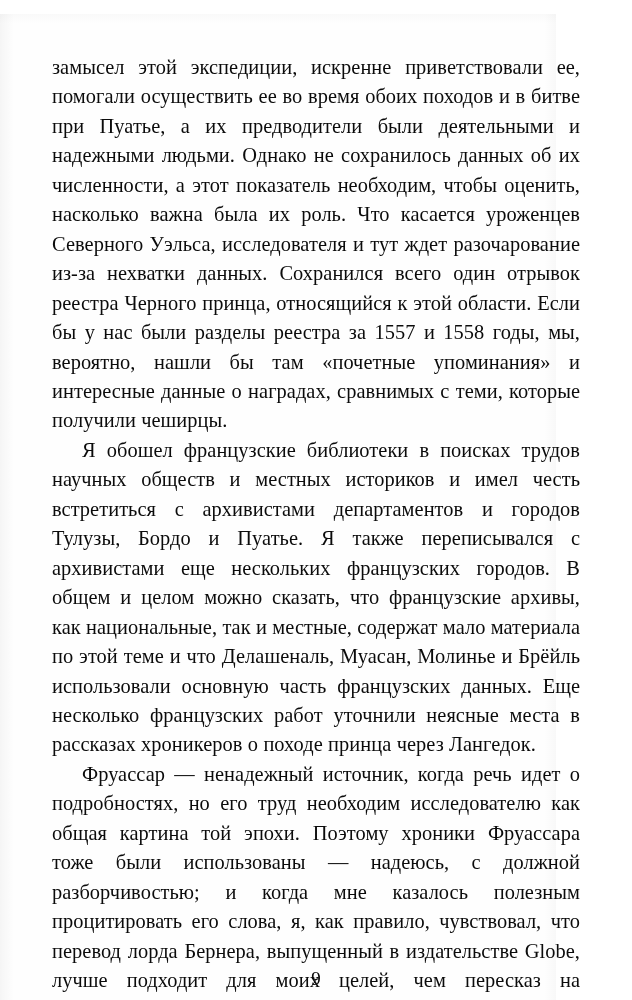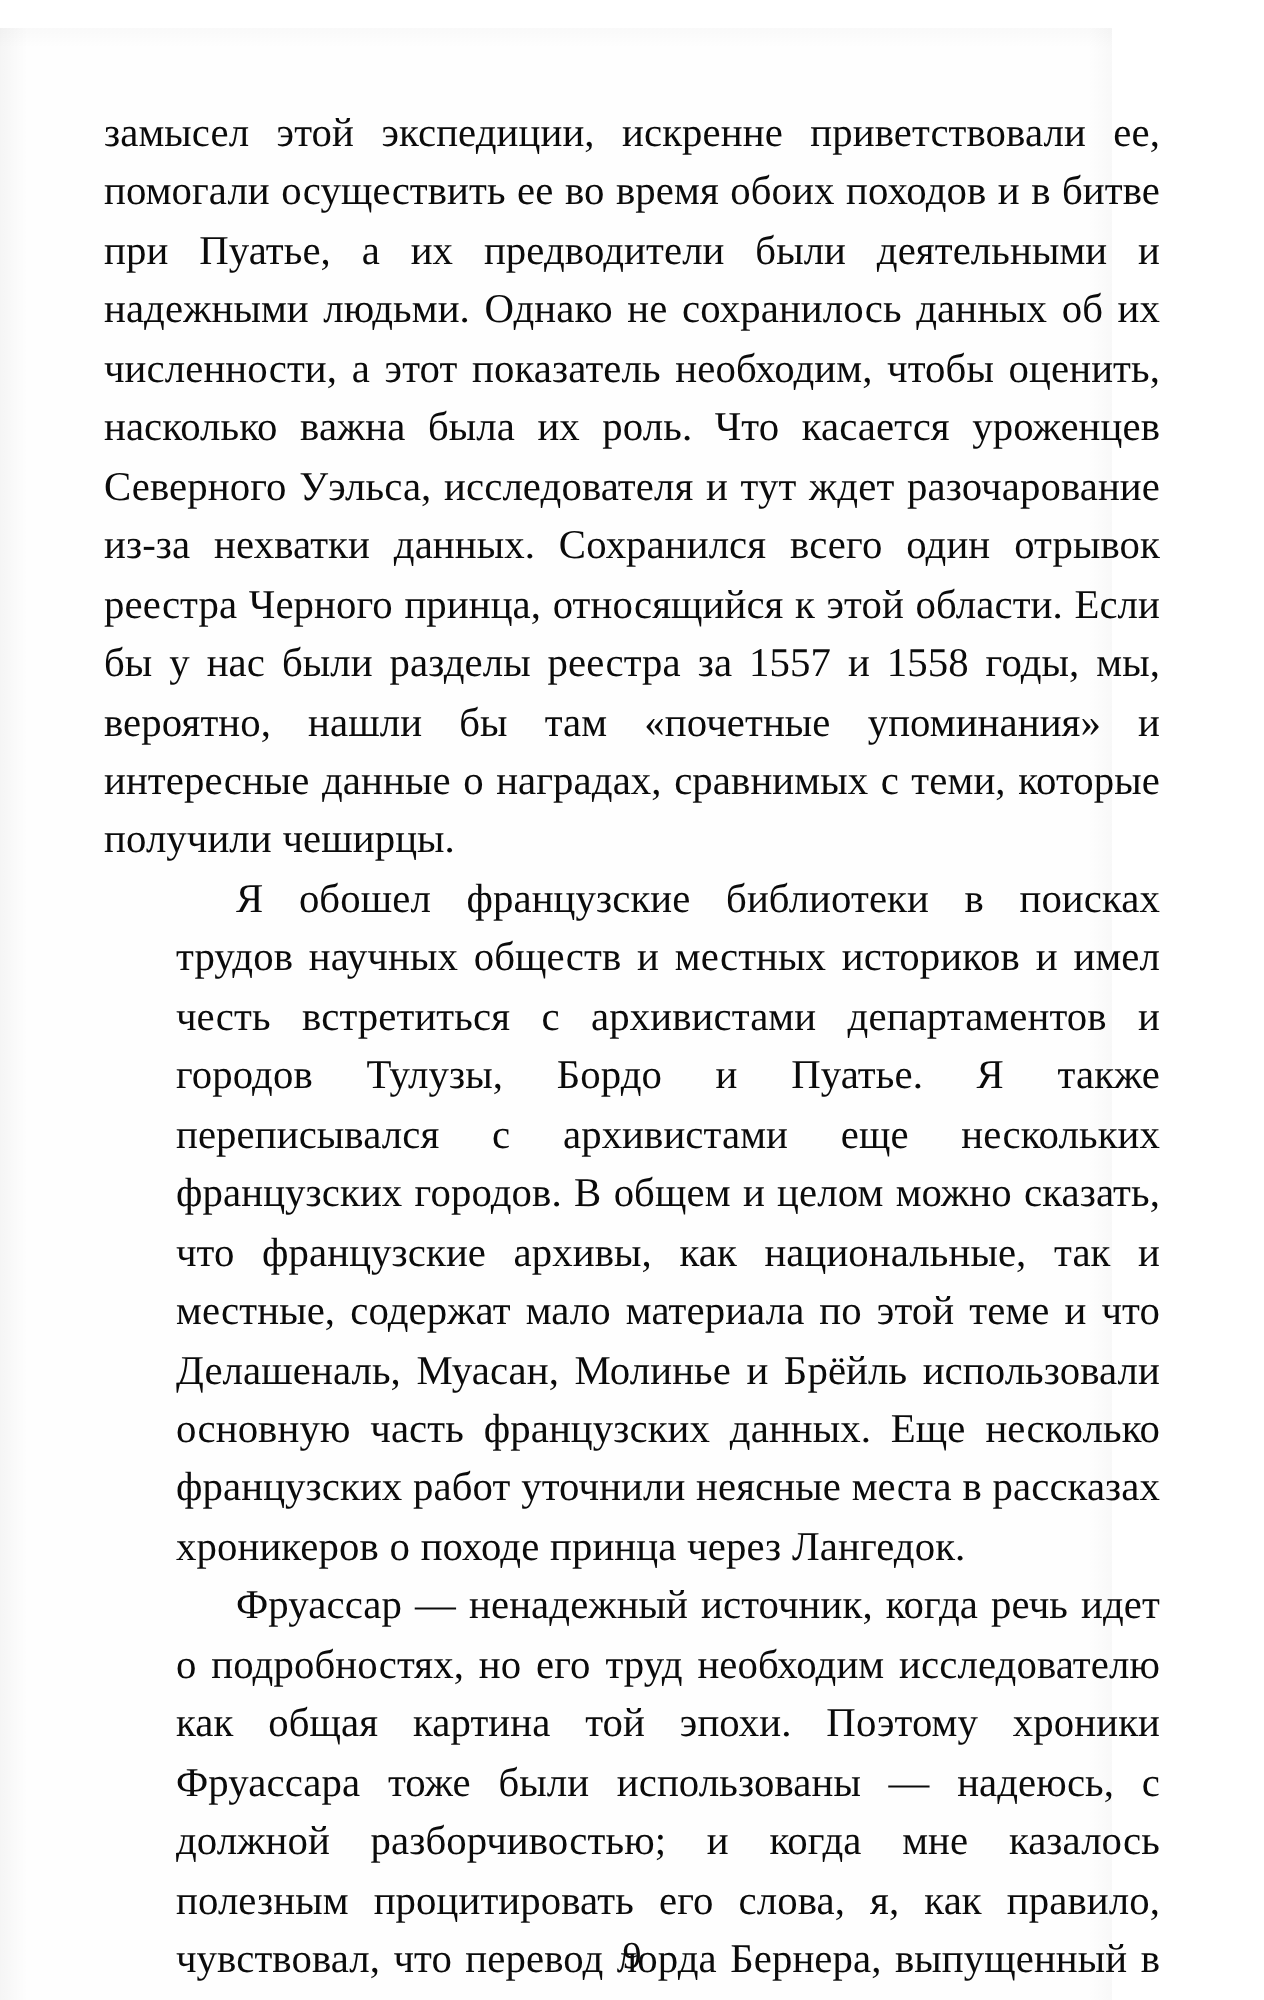--- a/index.html
+++ b/index.html
@@ -55,21 +55,20 @@
     text-align: justify;
     text-justify: inter-word;
     letter-spacing: 0.05px;
     word-spacing: 0.2px;
     text-indent: 0;
     hyphens: manual;
   }
 
   p.para.indent {
     text-indent: 30px;
-    margin-left: 36px;
   }
 
   .page-number {
     position: absolute;
     left: 0;
     top: 953px;
     width: 632px;
     text-align: center;
     font-size: 19px;
     line-height: 24px;

